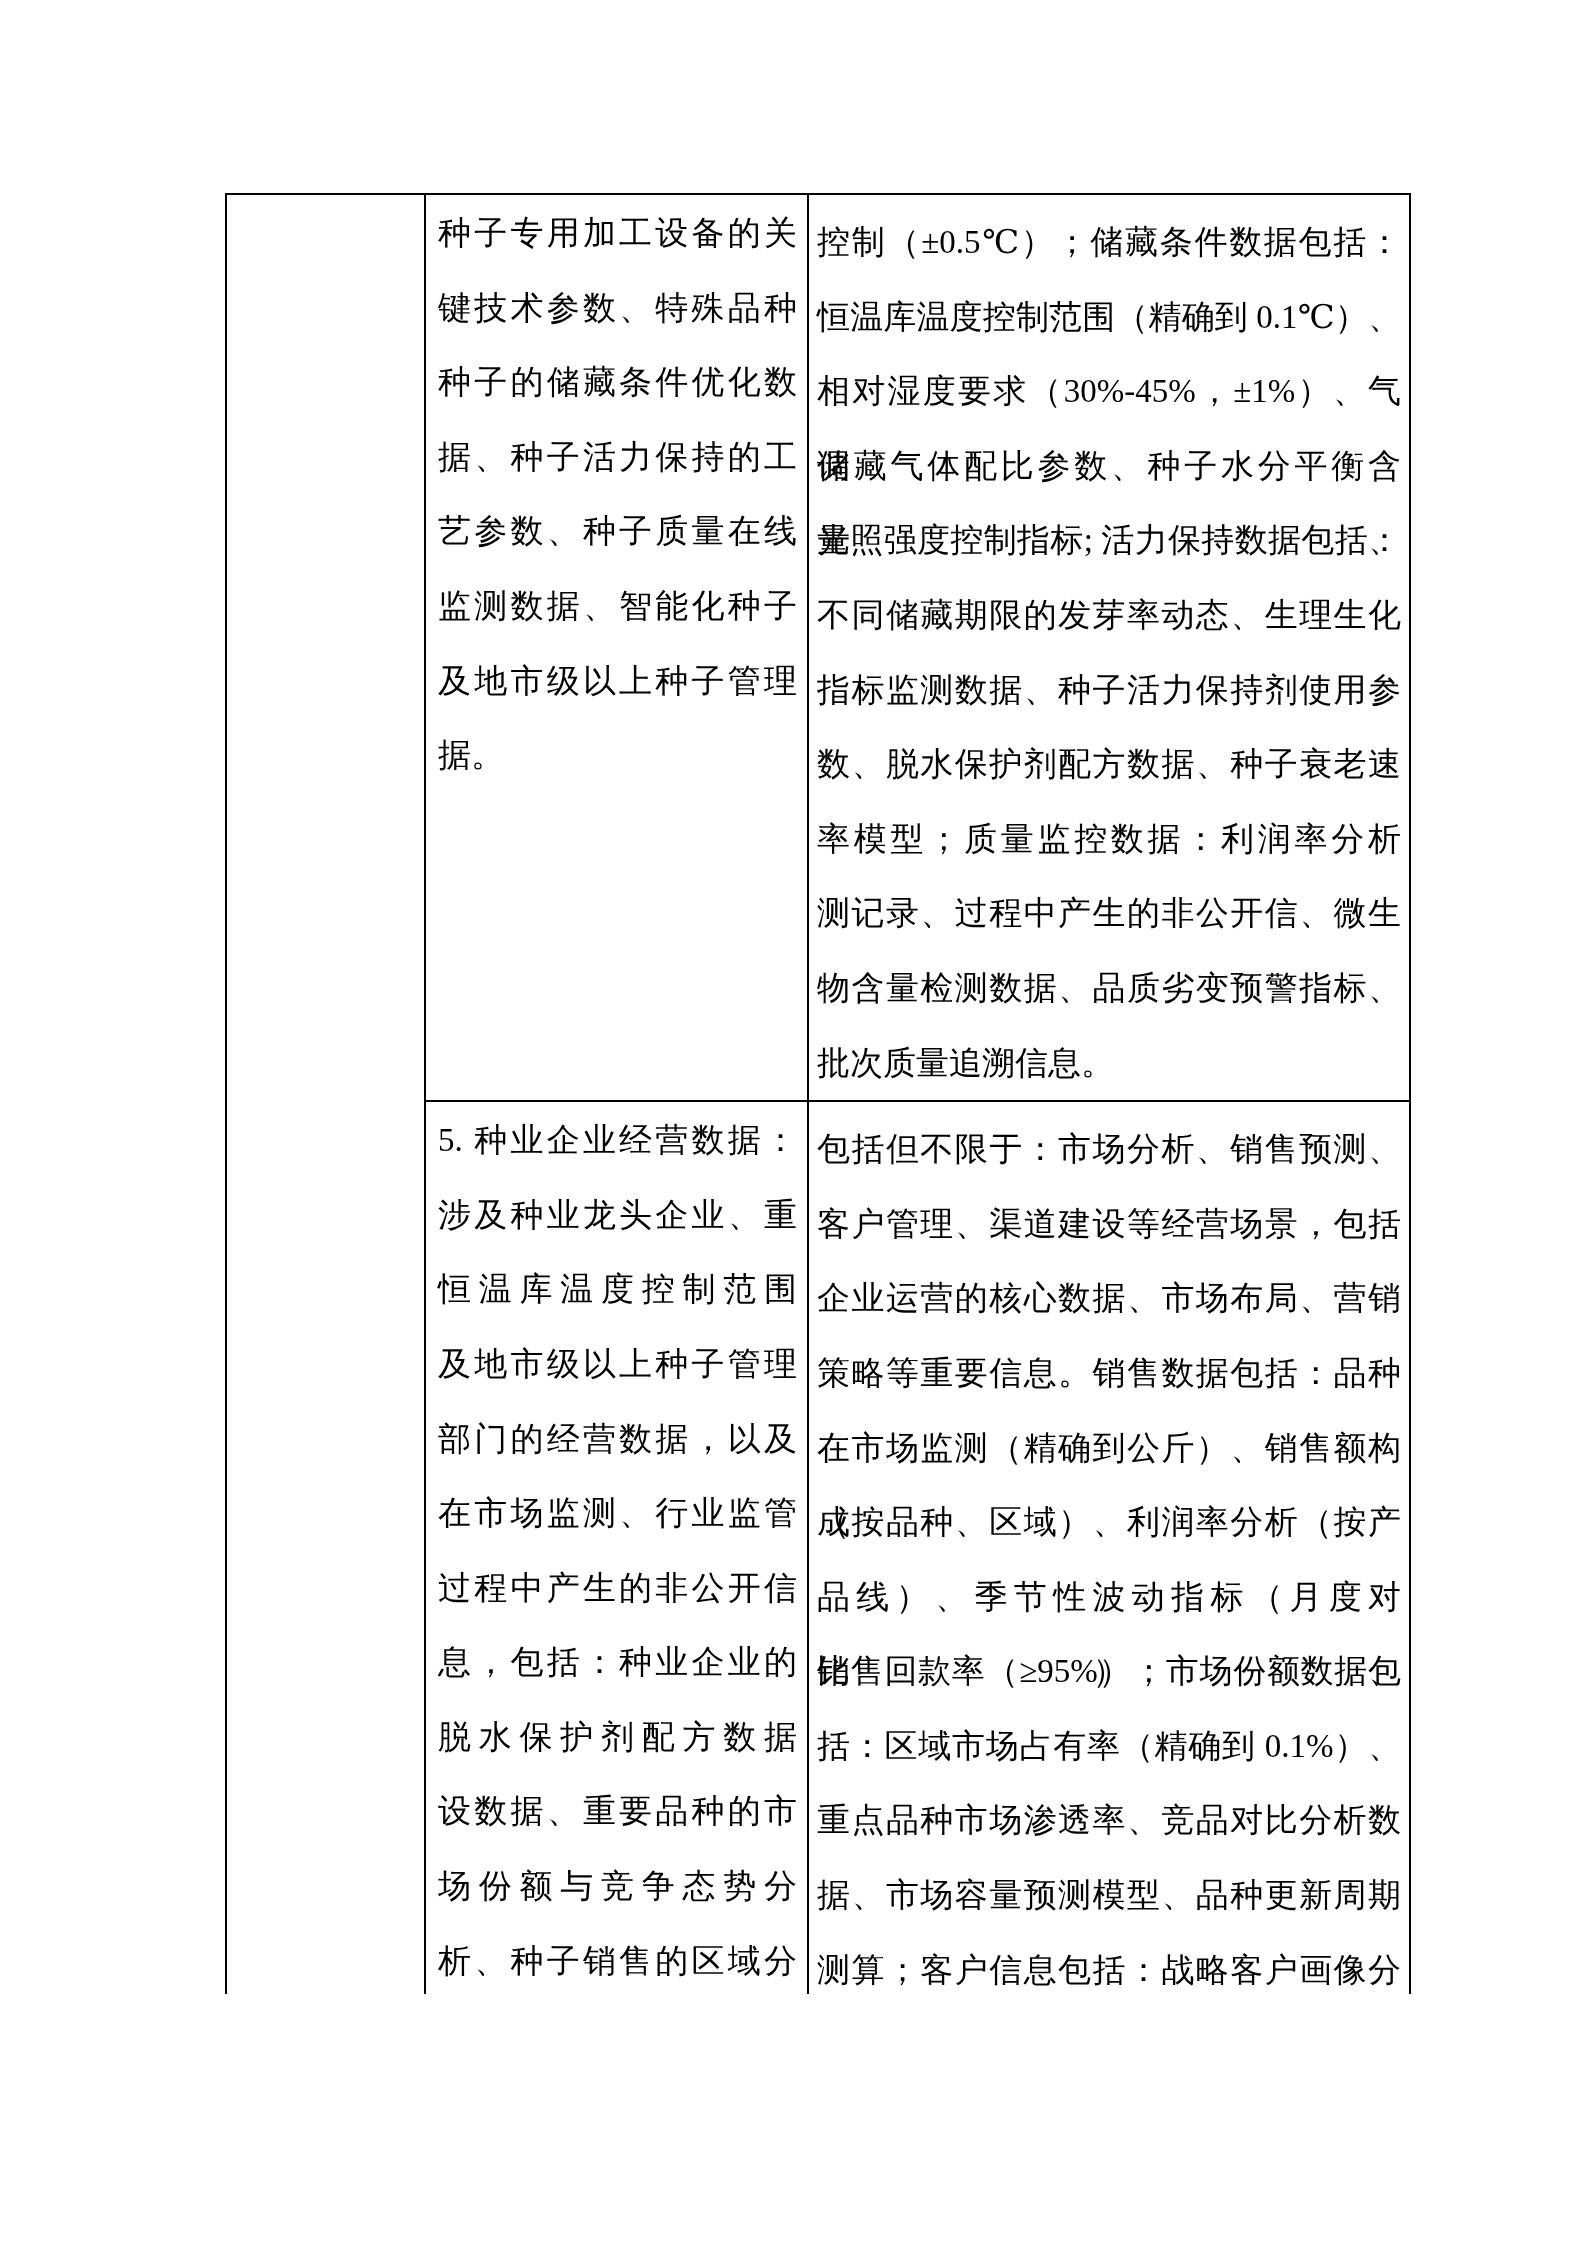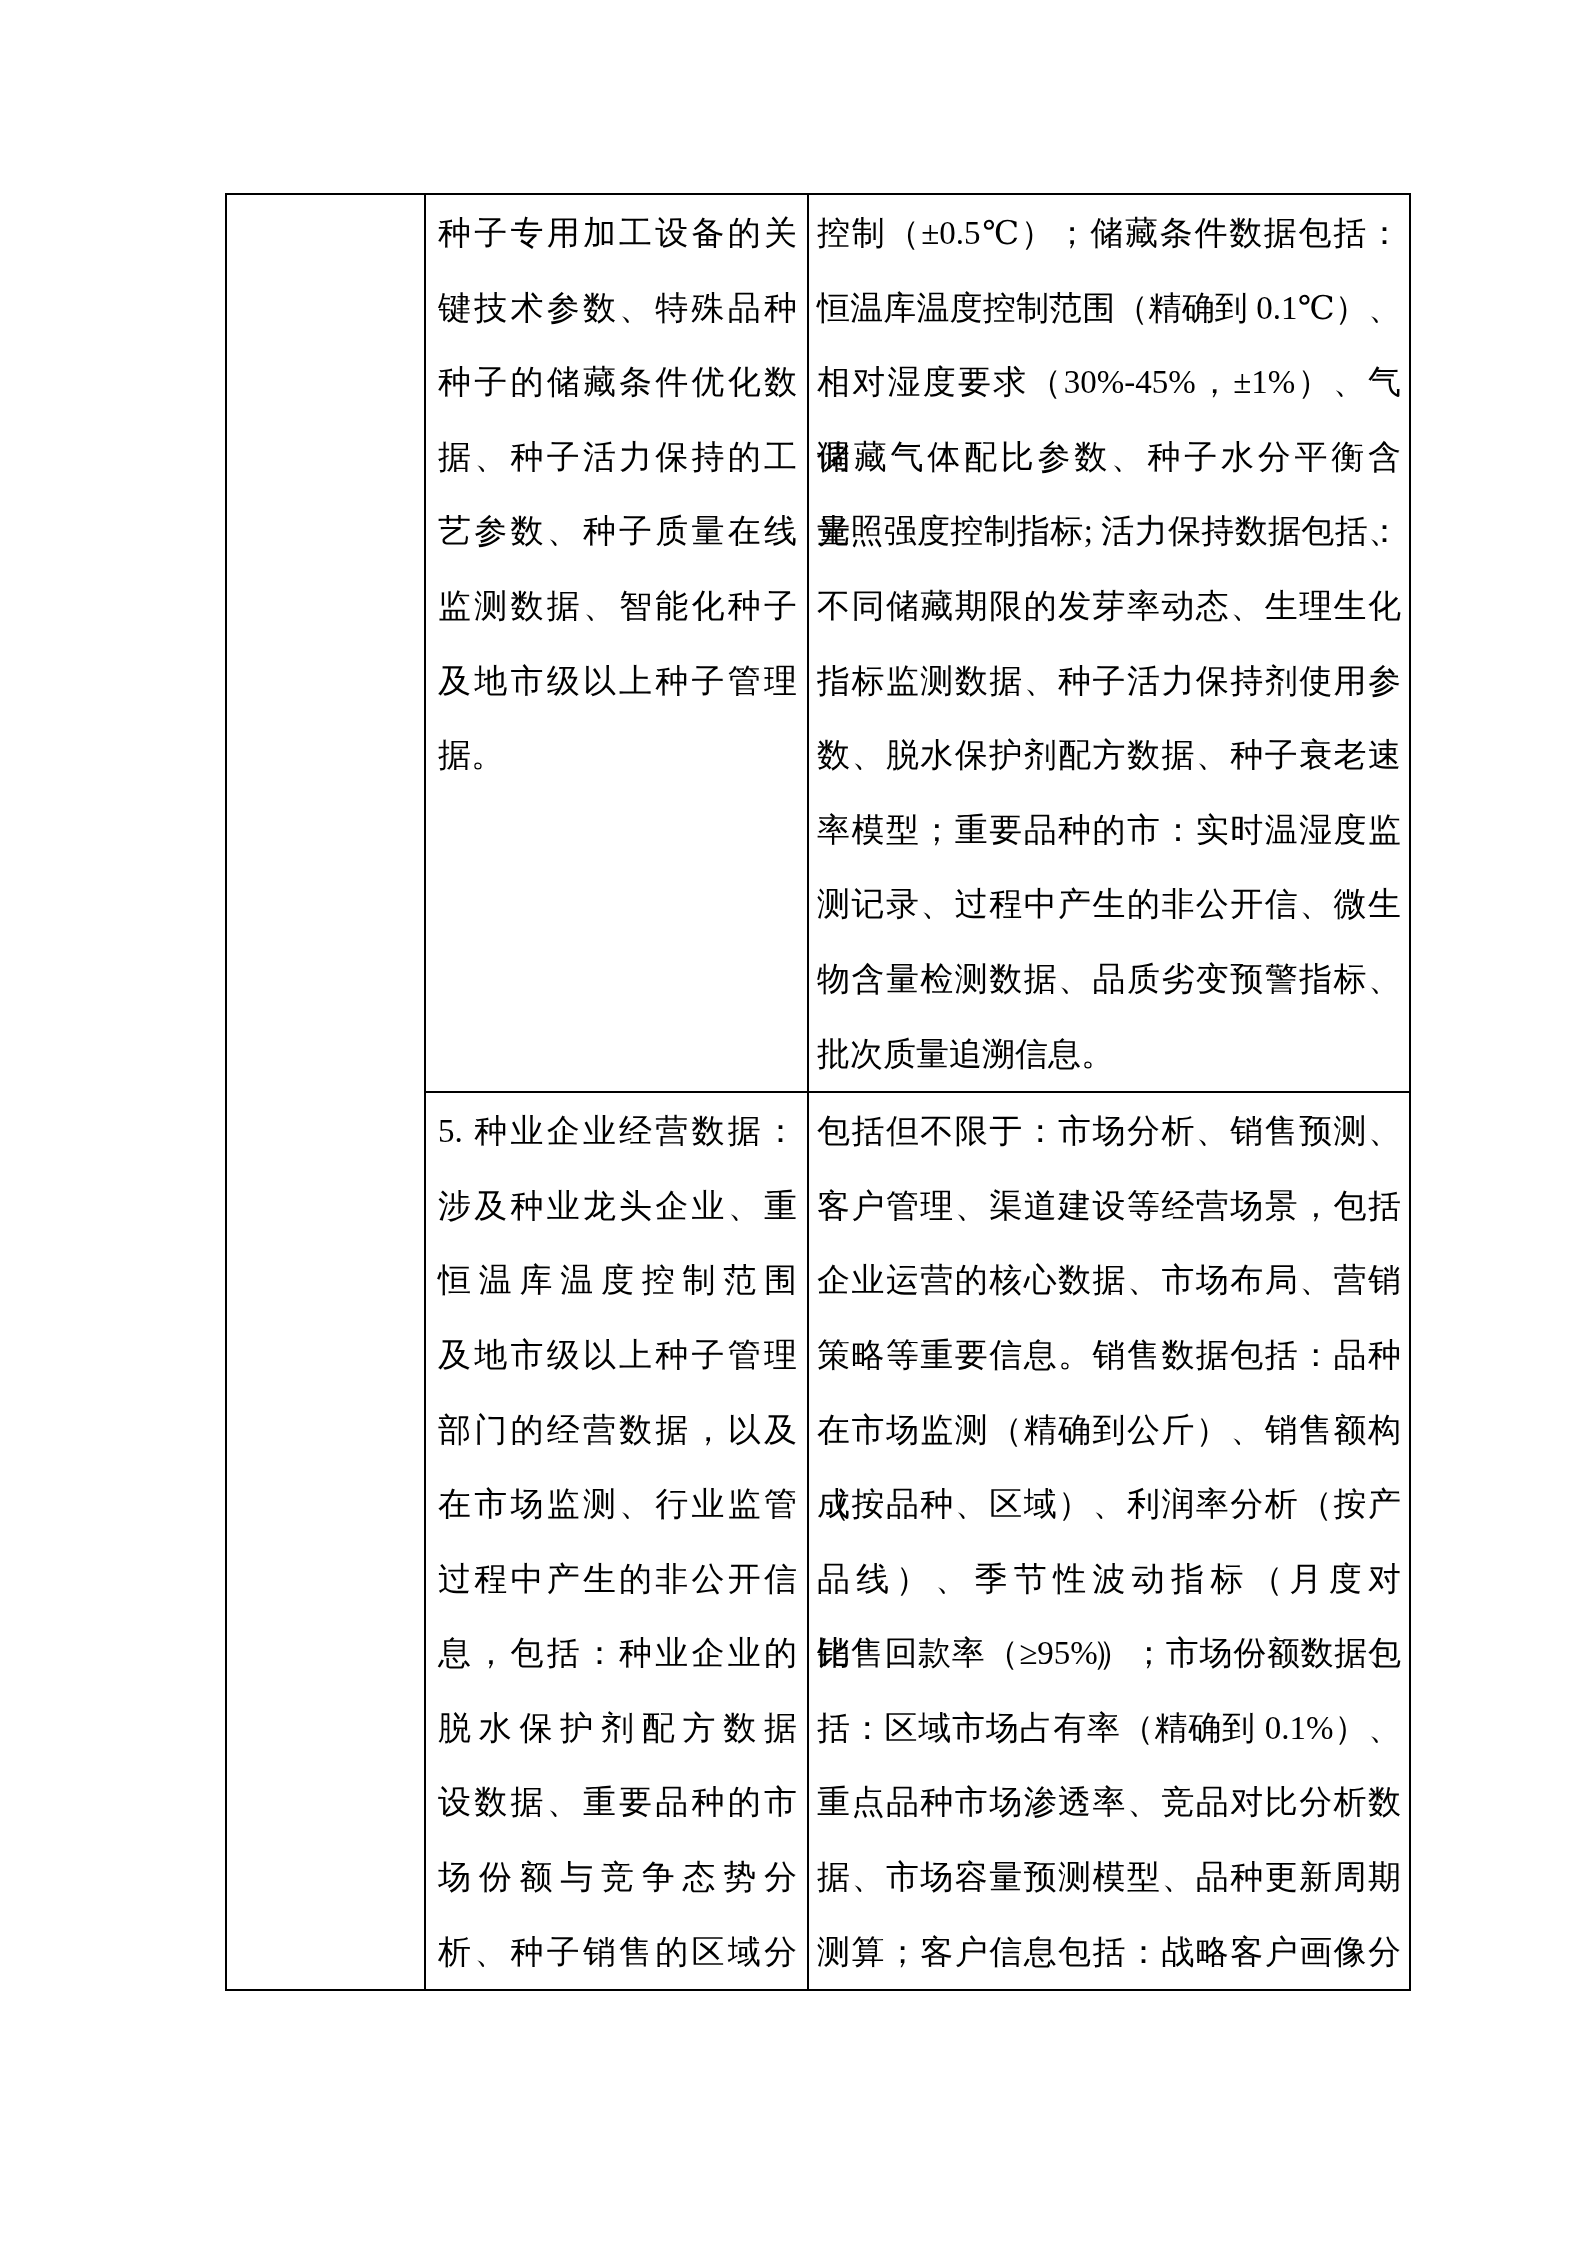--- a/index.html
+++ b/index.html
@@ -25,21 +25,21 @@
   }
   .doc-table td {
     border: 2px solid #000000;
     vertical-align: top;
     background: #ffffff;
   }
   .row1 { height: 897px; }
   .row2 { height: 894px; }
   td.cell-cat   { width: 195px; }
   td.cell-mid   { width: 359px; padding: 1px 10px 0 12px; }
-  td.cell-right { width: 584px; padding: 1px 8px 0 8px; }
+  td.cell-right { width: 584px; padding: 10px 8px 0 8px; }
   .tl {
     font-size: 33px;
     line-height: 74.6px;
     height: 74.6px;
     text-align: justify;
     text-align-last: justify;
     letter-spacing: 0;
   }
   .tl-end {
     text-align-last: left;
@@ -70,21 +70,21 @@
           </td>
         <td class="cell-right">
             <div class="tl">控制（±0.5℃）；储藏条件数据包括：</div>
             <div class="tl">恒温库温度控制范围（精确到 0.1℃）、</div>
             <div class="tl">相对湿度要求（30%-45%，±1%）、气调</div>
             <div class="tl">储藏气体配比参数、种子水分平衡含量、</div>
             <div class="tl">光照强度控制指标; 活力保持数据包括：</div>
             <div class="tl">不同储藏期限的发芽率动态、生理生化</div>
             <div class="tl">指标监测数据、种子活力保持剂使用参</div>
             <div class="tl">数、脱水保护剂配方数据、种子衰老速</div>
-            <div class="tl">率模型；重要品种的市：实时温湿度监</div>
+            <div class="tl">率模型；质量监控数据：利润率分析</div>
             <div class="tl">测记录、过程中产生的非公开信、微生</div>
             <div class="tl">物含量检测数据、品质劣变预警指标、</div>
             <div class="tl tl-end">批次质量追溯信息。</div>
           </td>
       </tr>
       <tr class="row2">
         <td class="cell-mid">
             <div class="tl">5. 种业企业经营数据：</div>
             <div class="tl">涉及种业龙头企业、重</div>
             <div class="tl">恒温库温度控制范围</div>

